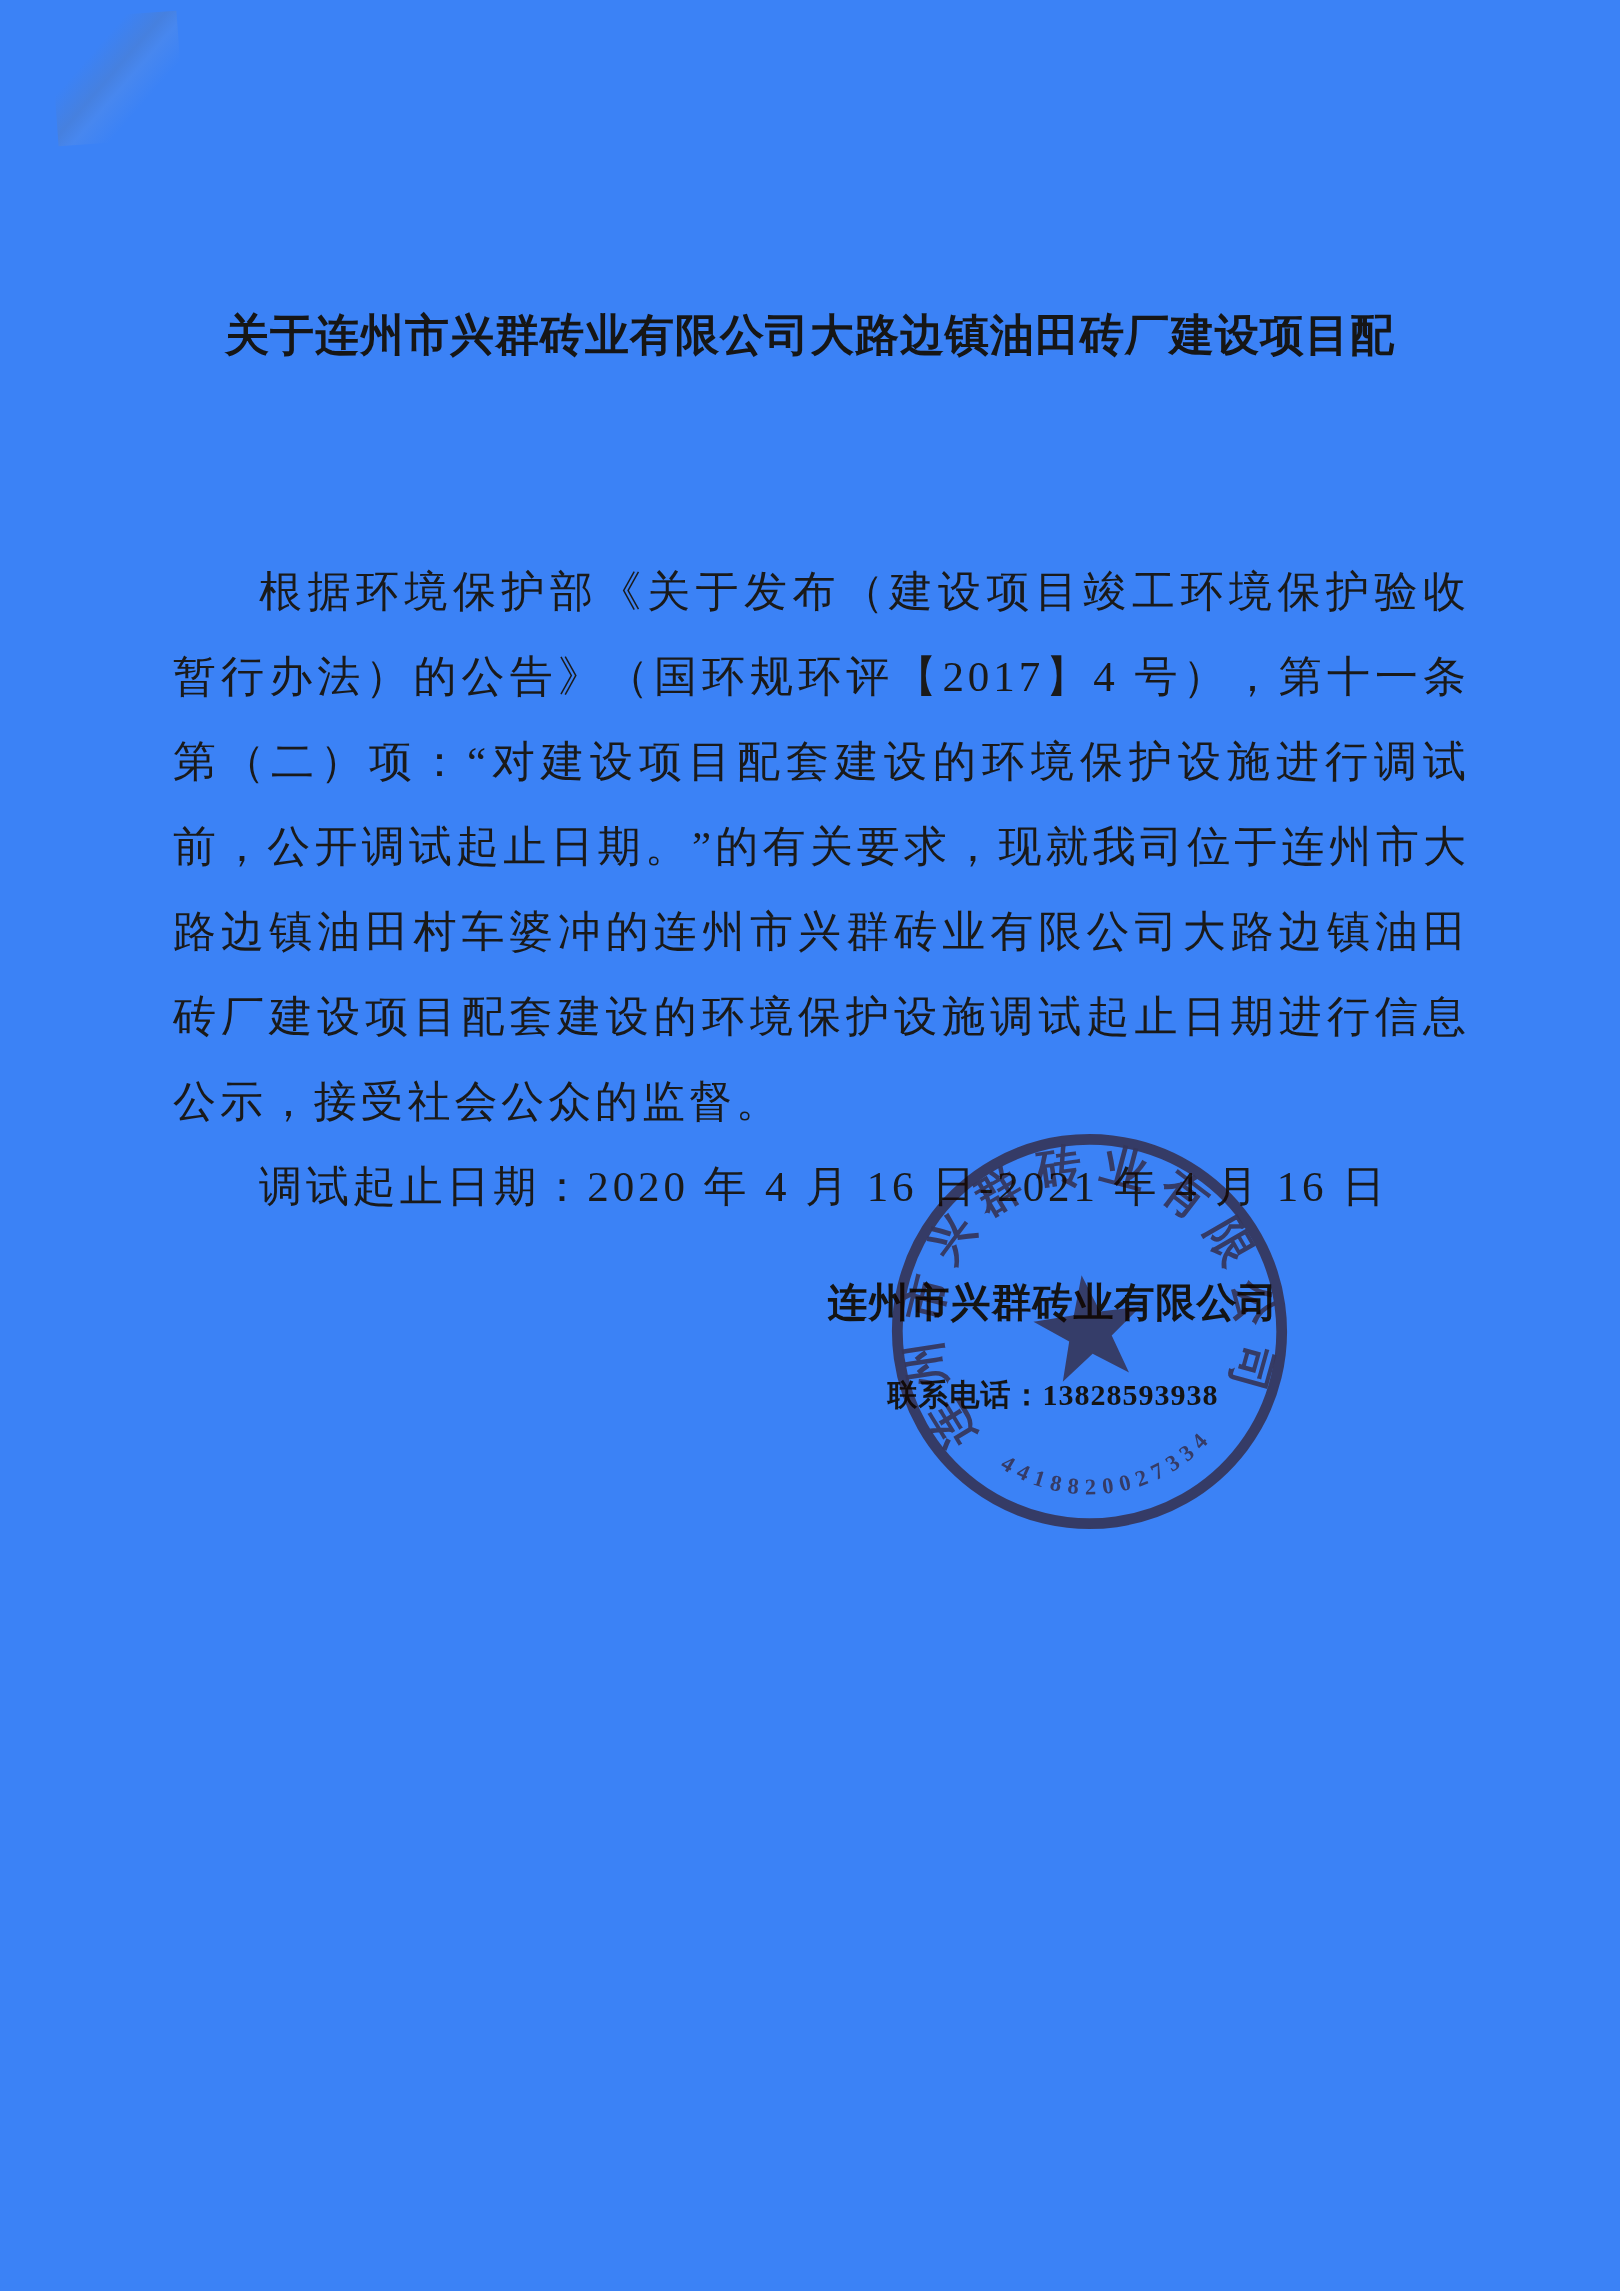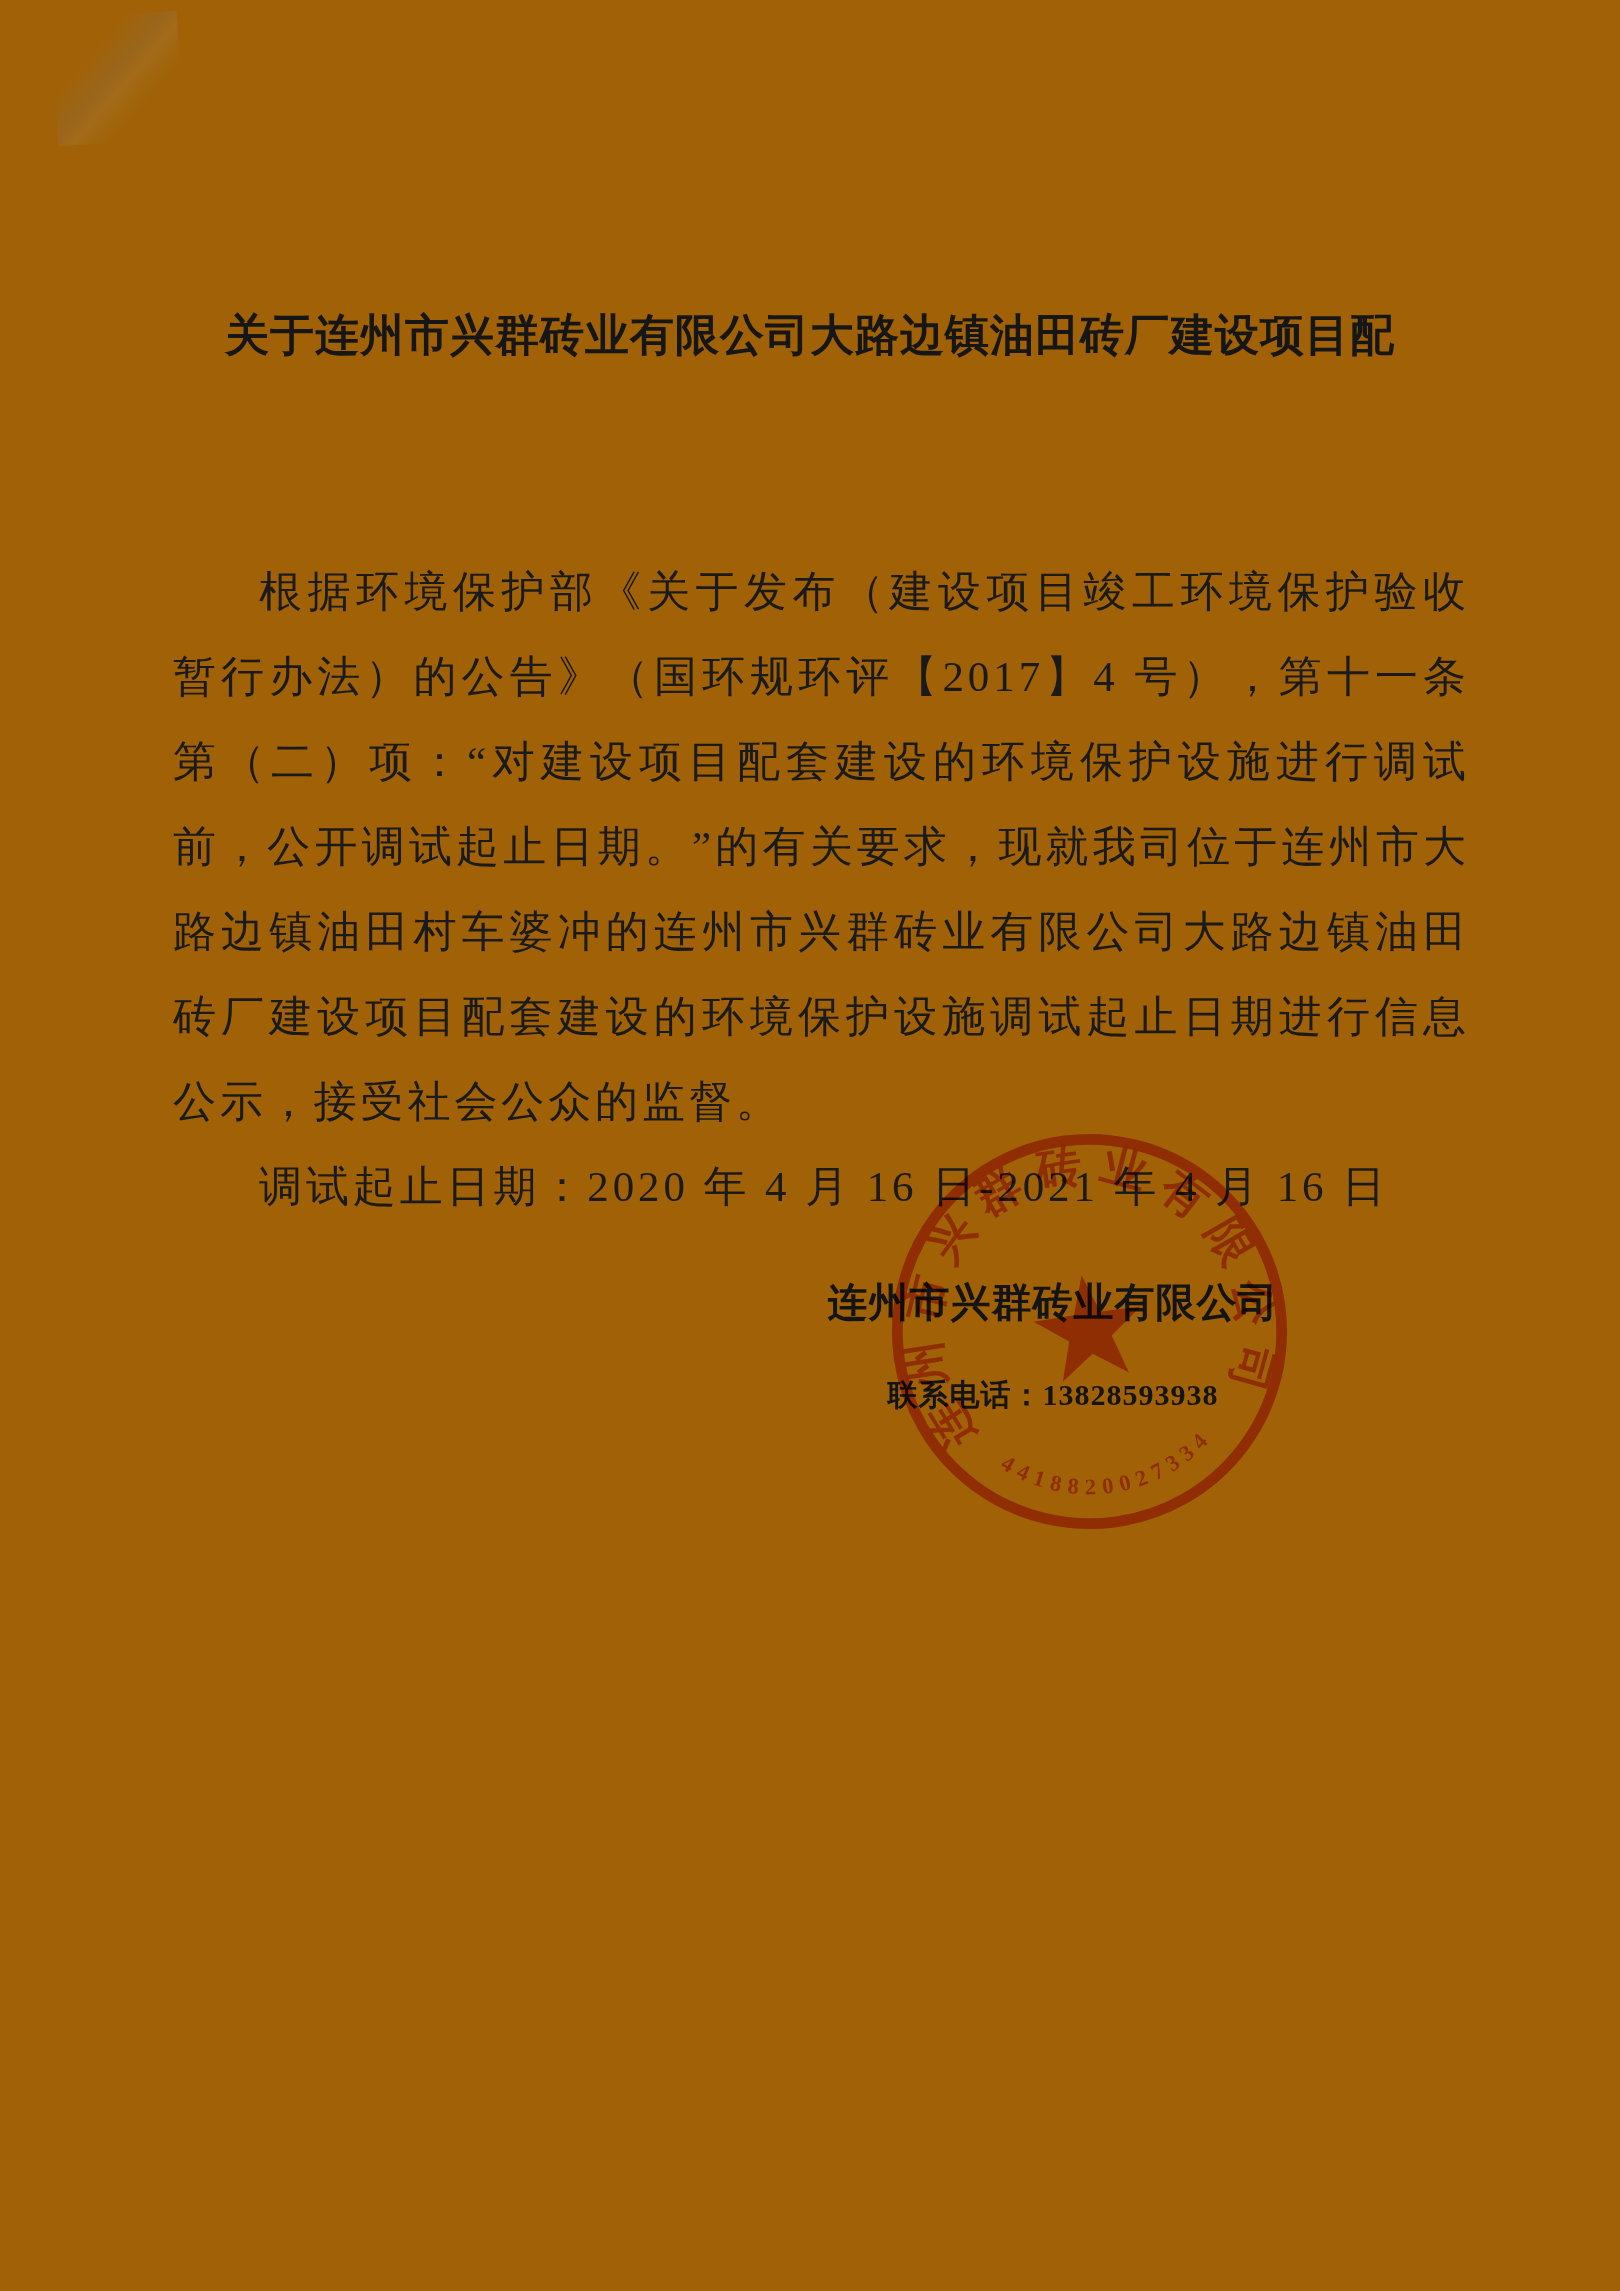--- a/index.html
+++ b/index.html
@@ -4,21 +4,21 @@
 <style>
   html, body { margin: 0; padding: 0; }
   body {
     width: 1620px; height: 2292px;
     background: #9a9a9a;
     font-family: "Liberation Serif", "DejaVu Serif", serif;
   }
   .page {
     position: relative;
     width: 1620px; height: 2292px;
-    background: #a16207;
+    background: #3b82f6;
     overflow: hidden;
     color: #1c1c1c;
   }
   
   .corner-fold {
     position: absolute; left: 54px; top: 14.7px;
     width: 127px; height: 127px;
     background: linear-gradient(135deg,
       rgba(0,0,0,0) 30%, rgba(120,120,120,0.18) 46%,
       rgba(180,180,180,0.10) 55%, rgba(0,0,0,0) 70%);

